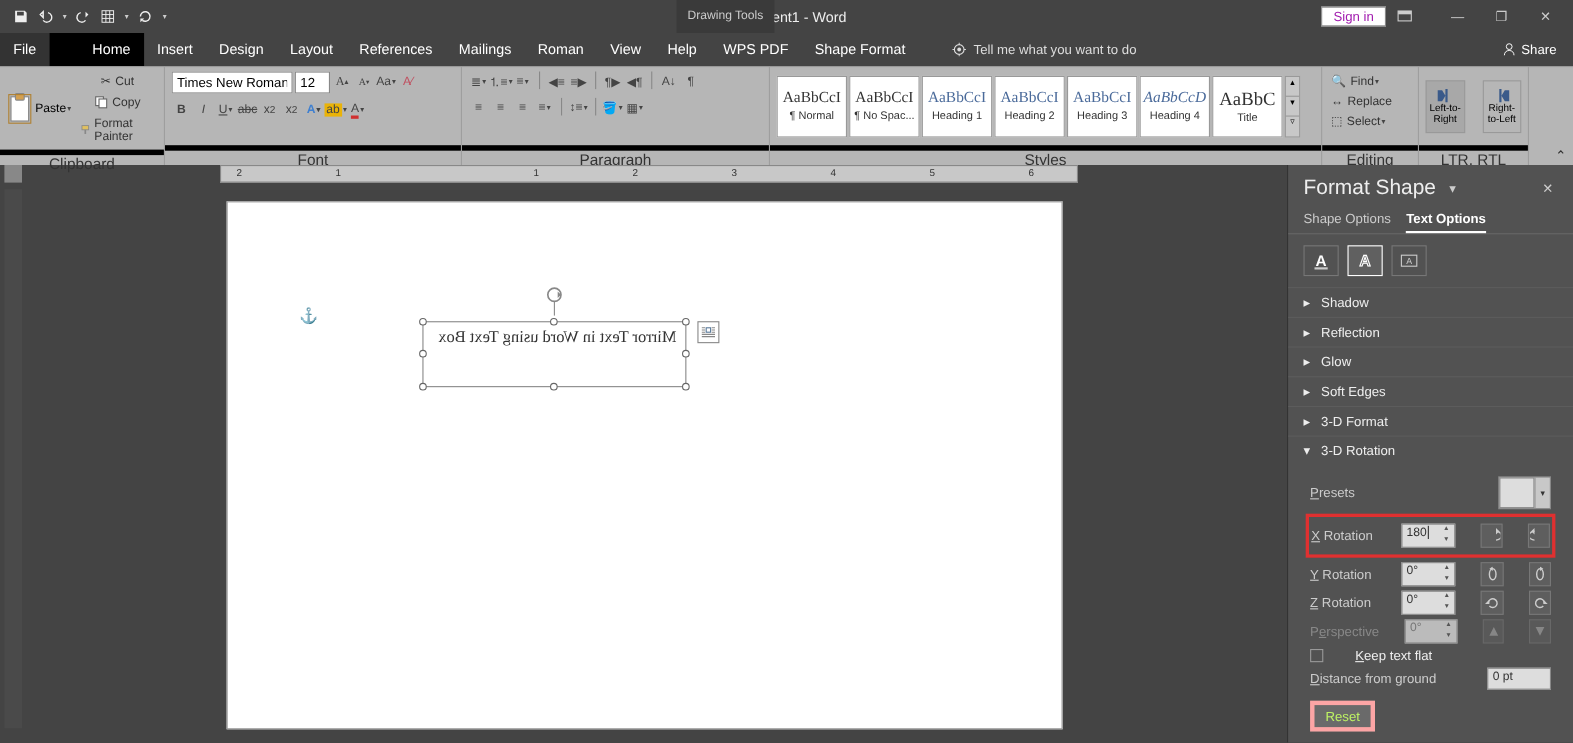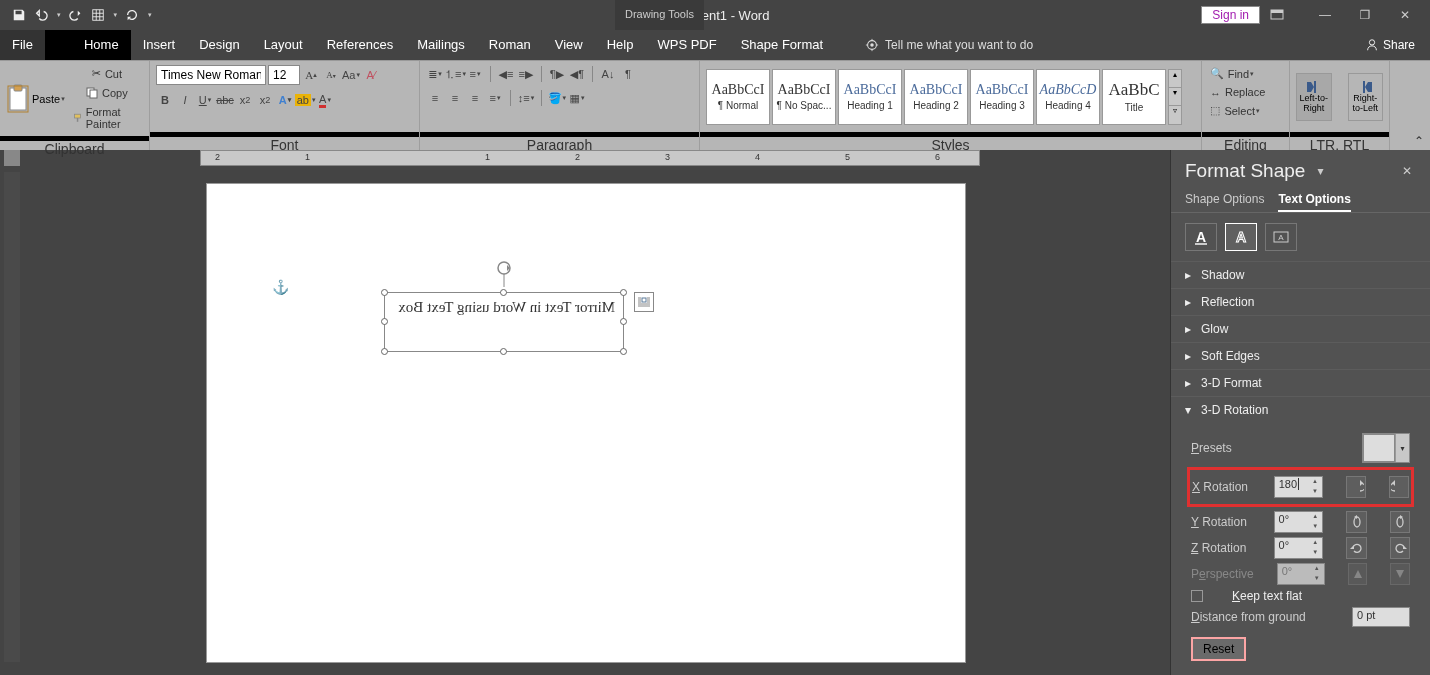--- a/index.html
+++ b/index.html
@@ -64,23 +64,23 @@
   .panel .field-label.dim { color:#888;}
   .panel .spinner { width:62px; height:22px; background:#ddd; border:1px solid #888; font-size:11px; padding:1px 4px; color:#333; position:relative;}
   .panel .spinner .arrows { position:absolute; right:1px; top:0; bottom:0; width:12px; display:flex; flex-direction:column;}
   .panel .spinner .arrows div {flex:1; font-size:6px; text-align:center; color:#555; line-height:9px;}
   .panel .rot-btn { width:26px; height:22px; background:#5e5e5e; border:1px solid #777; display:flex; align-items:center; justify-content:center; cursor:pointer;}
   .panel .preset-btn { width:32px; height:28px; background:#ddd; border:1px solid #888; margin-left:auto;}
   .panel .preset-wrap { display:flex; align-items:center; border:1px solid #888;}
   .panel .preset-drop { width:14px; height:28px; background:#c8c8c8; display:flex; align-items:center; justify-content:center; font-size:8px; color:#333; border-left:1px solid #999;}
   .panel .highlight-row { border:3px solid #e03030; padding:2px 2px; margin:2px -4px;}
   .panel .chk { width:12px; height:12px; border:1px solid #999; display:inline-block; margin-right:6px;}
-  .panel .reset-btn { background:#6a6a6a; border:2px solid #fca5a5; padding:3px 10px; font-size:12px; color:#000000; cursor:pointer; margin-top:6px;}
+  .panel .reset-btn { background:#6a6a6a; border:4px solid #fca5a5; padding:3px 10px; font-size:12px; color:#bef264; cursor:pointer; margin-top:6px;}
   .panel .distance-input { width:58px; height:20px; background:#ddd; border:1px solid #888; font-size:11px; padding:1px 4px; color:#333; margin-left:auto;}
-  .icon-row-mini { display:flex; gap:2px; align-items:center;}
+  .icon-row-mini { display:flex; gap:2px; }
   .sep { width:1px; height:16px; background:#888; margin:0 4px;}
   .mini { width:18px; height:18px; display:flex; align-items:center; justify-content:center; font-size:11px; color:#444; cursor:pointer;}
   .drop-arrow { font-size:7px; color:#444; margin-left:1px;}
   svg {display:block;}
 </style>
 </head>
 <body>
 
 <div class="titlebar">
   <div class="qat">

